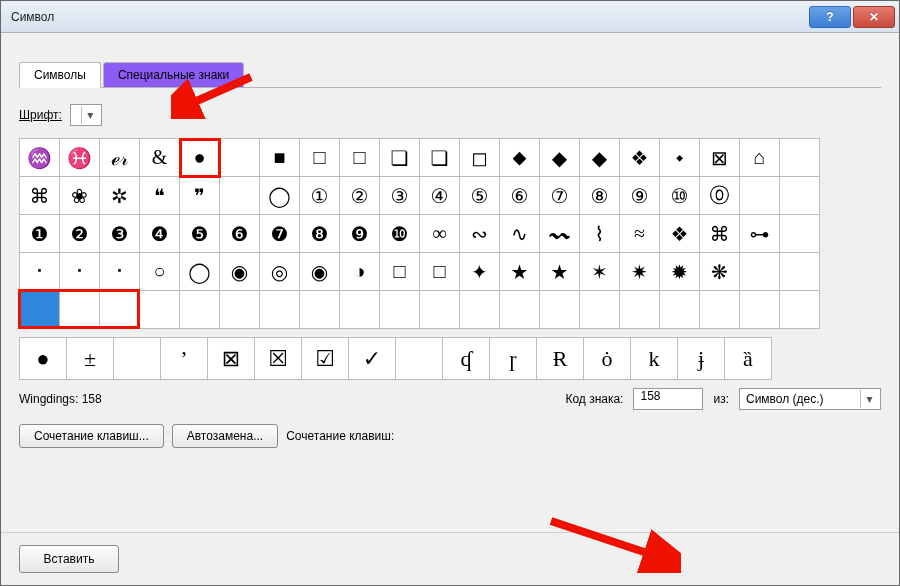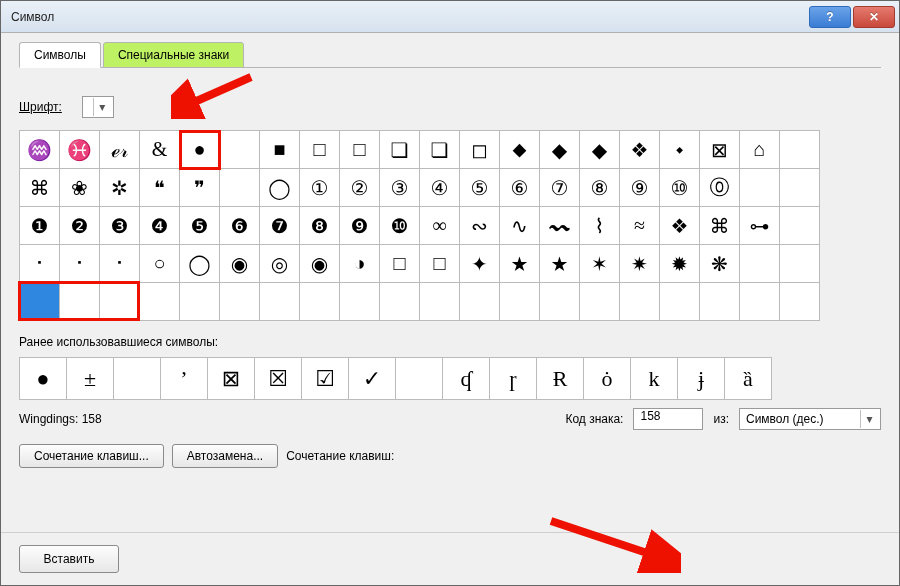--- a/index.html
+++ b/index.html
@@ -34,45 +34,45 @@
     width: 42px; height: 22px; margin-left: 2px;
     border-radius: 3px;
     display: flex; align-items: center; justify-content: center;
     font-weight: bold; color: #fff;
     text-shadow: 0 -1px 0 rgba(0,0,0,.3);
   }
   .help-btn { background: linear-gradient(#6aa3e8,#3a7cd4); border:1px solid #2f6bbc;}
   .close-btn { background: linear-gradient(#e67a6f,#c8493b); border:1px solid #a13b2f;}
   .content {
     flex: 1;
-    padding: 8px 18px 16px 18px;
+    padding: 28px 18px 16px 18px;
     display: flex;
     flex-direction: column;
     gap: 8px;
     position: relative;
   }
   .tabs {
     display: flex;
     gap: 0;
     border-bottom: 1px solid #b5b5b5;
     margin-bottom: 2px;
   }
   .tab {
     padding: 5px 14px;
     border: 1px solid #b5b5b5;
-    background: #bef264;
+    background: #8b5cf6;
     position: relative;
     top: 1px;
     border-top-left-radius: 3px;
     border-top-right-radius: 3px;
     margin-right: 2px;
     cursor: default;
   }
   .tab.active { background: #fff; border-bottom: 1px solid #fff; }
-  .font-row { display: flex; align-items: center; gap: 20px; margin-top: 18px;}
+  .font-row { display: flex; align-items: center; gap: 8px; margin-top: 6px;}
   .font-label { text-decoration: underline; }
   .select {
     display: inline-flex; align-items: center;
     border: 1px solid #9a9a9a;
     background: #fff;
     height: 22px;
     padding: 0 2px 0 6px;
   }
   .select .val { min-width: 200px; }
   .select .arrow {
@@ -271,21 +271,20 @@
         <div class="cell"></div>
         <div class="cell"></div>
         <div class="cell"></div>
         <div class="cell"></div>
         <div class="cell"></div>
         <div class="cell"></div>
         <div class="cell"></div>
         <div class="highlight-group" style="left: -2px; top: 150px; width: 122px; height: 40px;"></div>
       </div>
 
-    <div class="label">Ранее использовавшиеся символы:</div>
 
     <div class="recent-grid" id="recent-grid">
     <div class="cell">●</div>
         <div class="cell">±</div>
         <div class="cell"></div>
         <div class="cell">’</div>
         <div class="cell">⊠</div>
         <div class="cell">☒</div>
         <div class="cell">☑</div>
         <div class="cell">✓</div>

